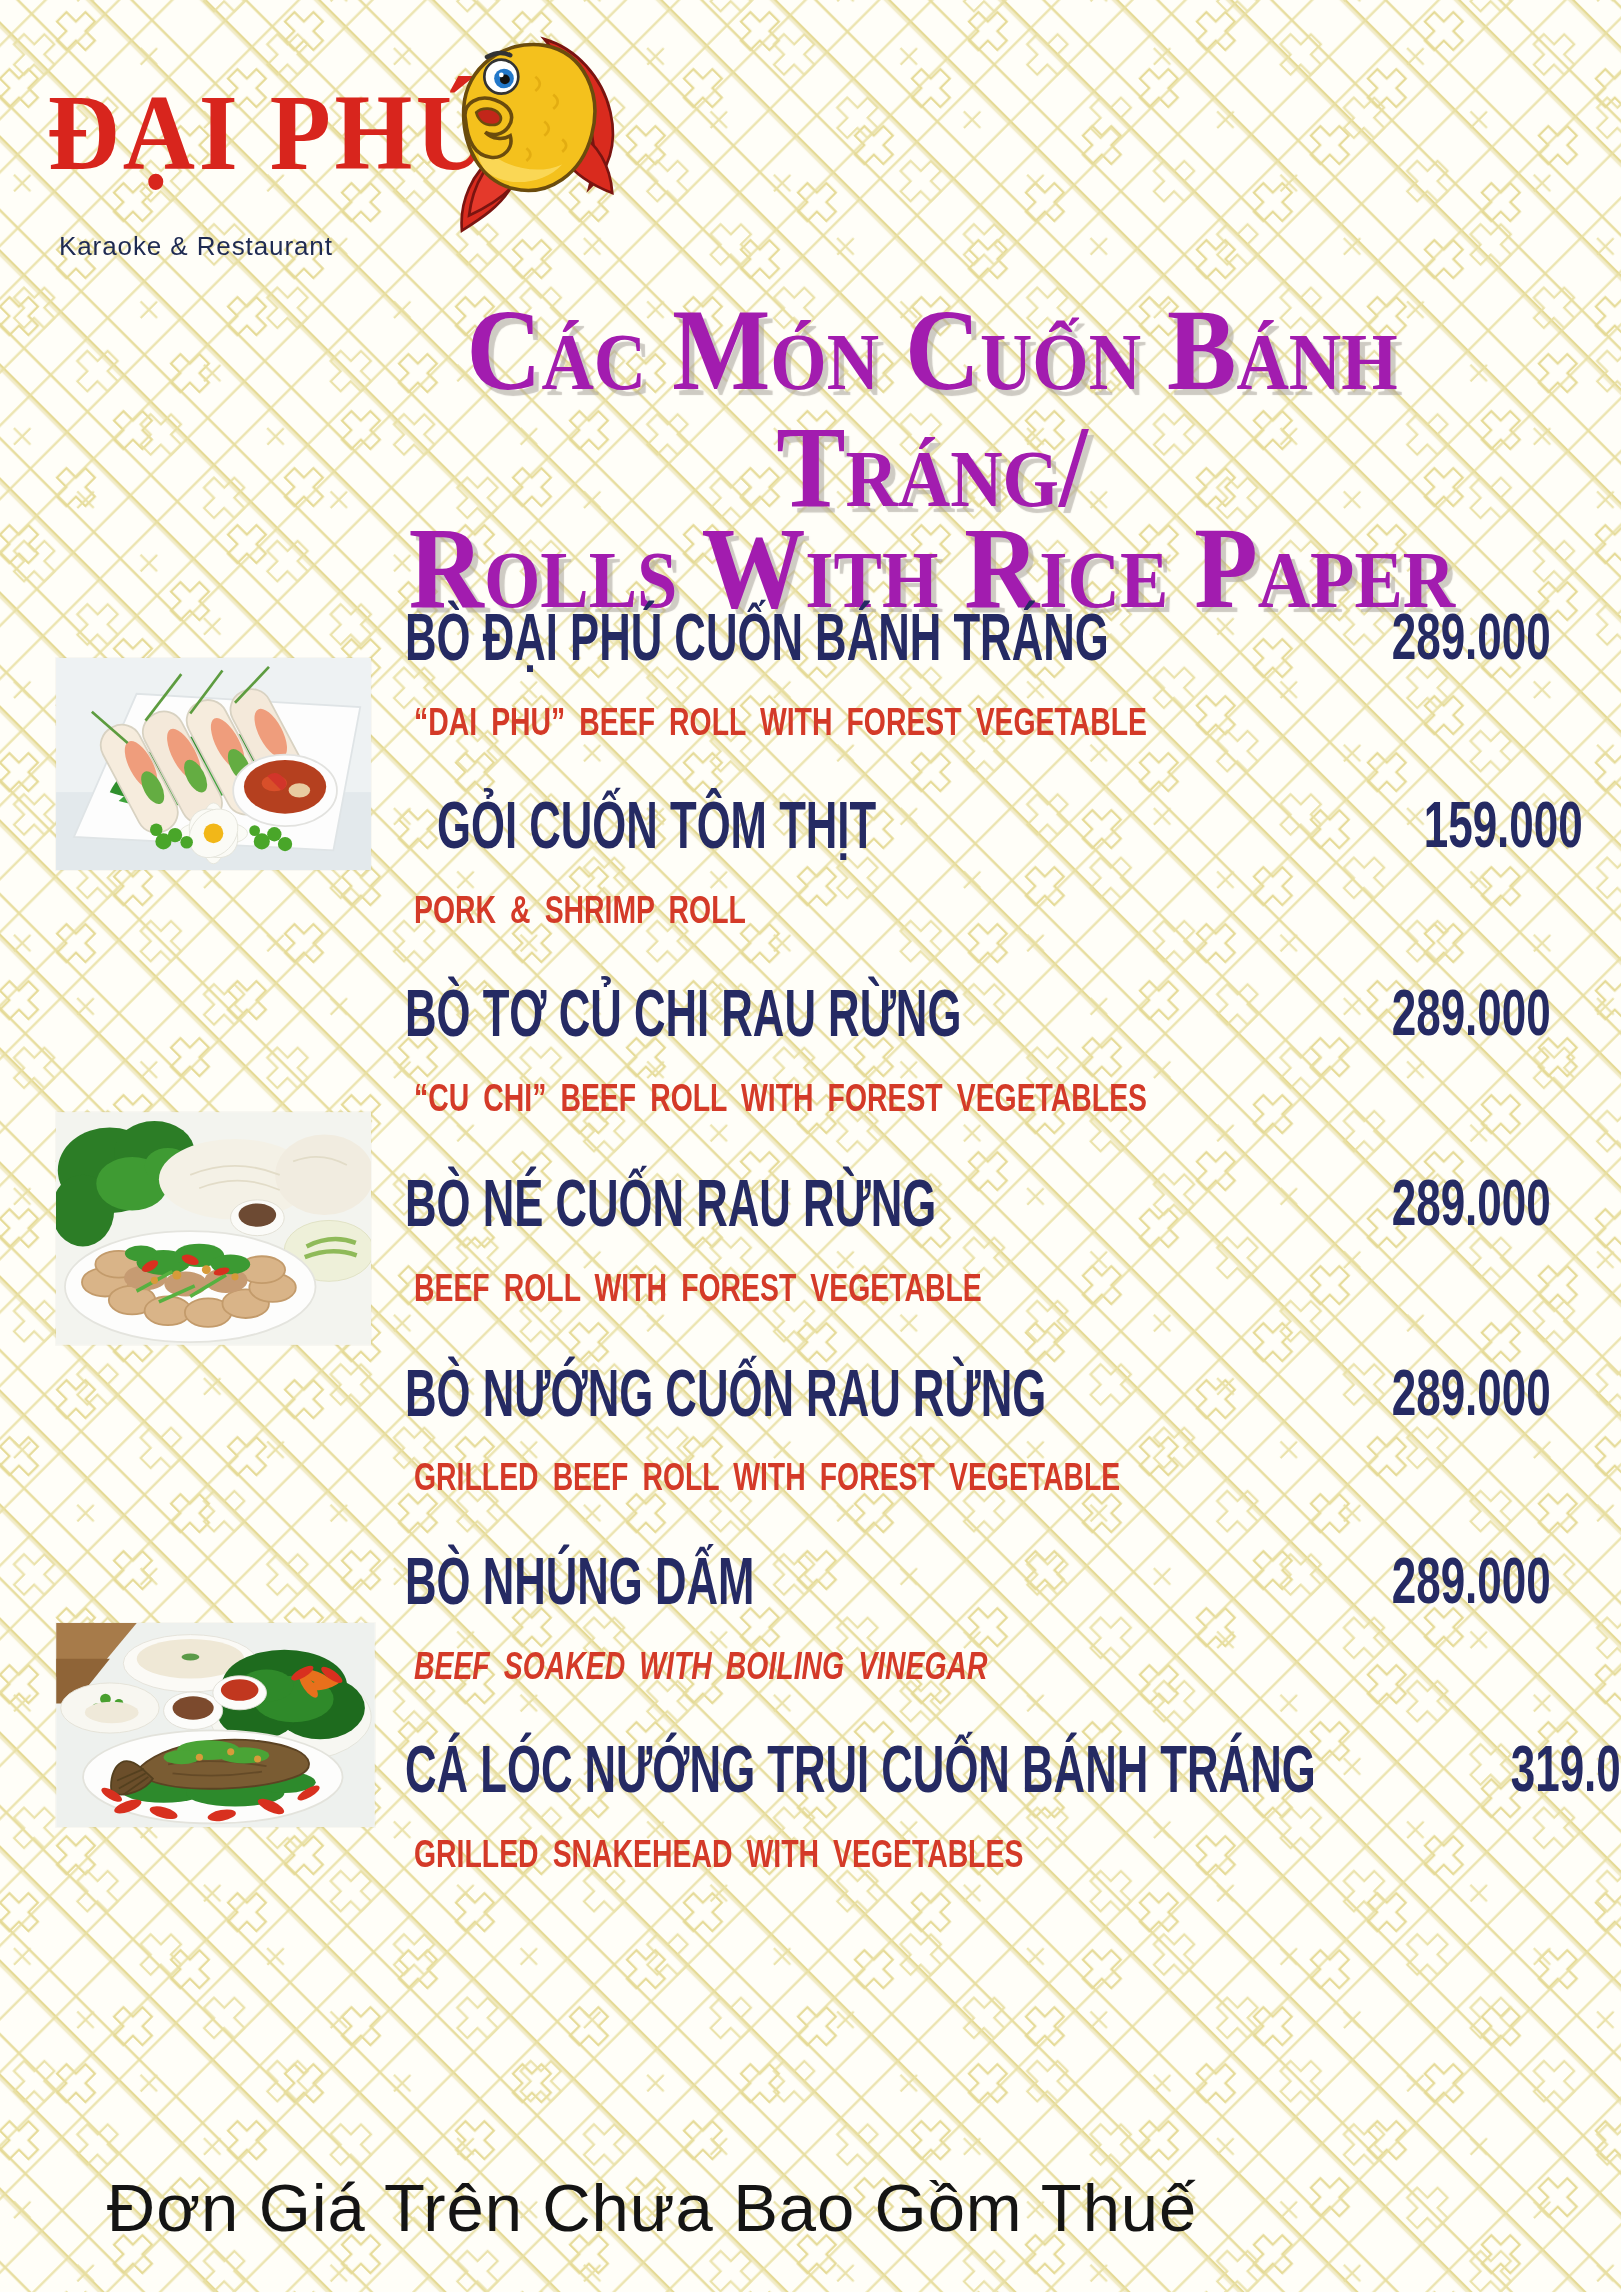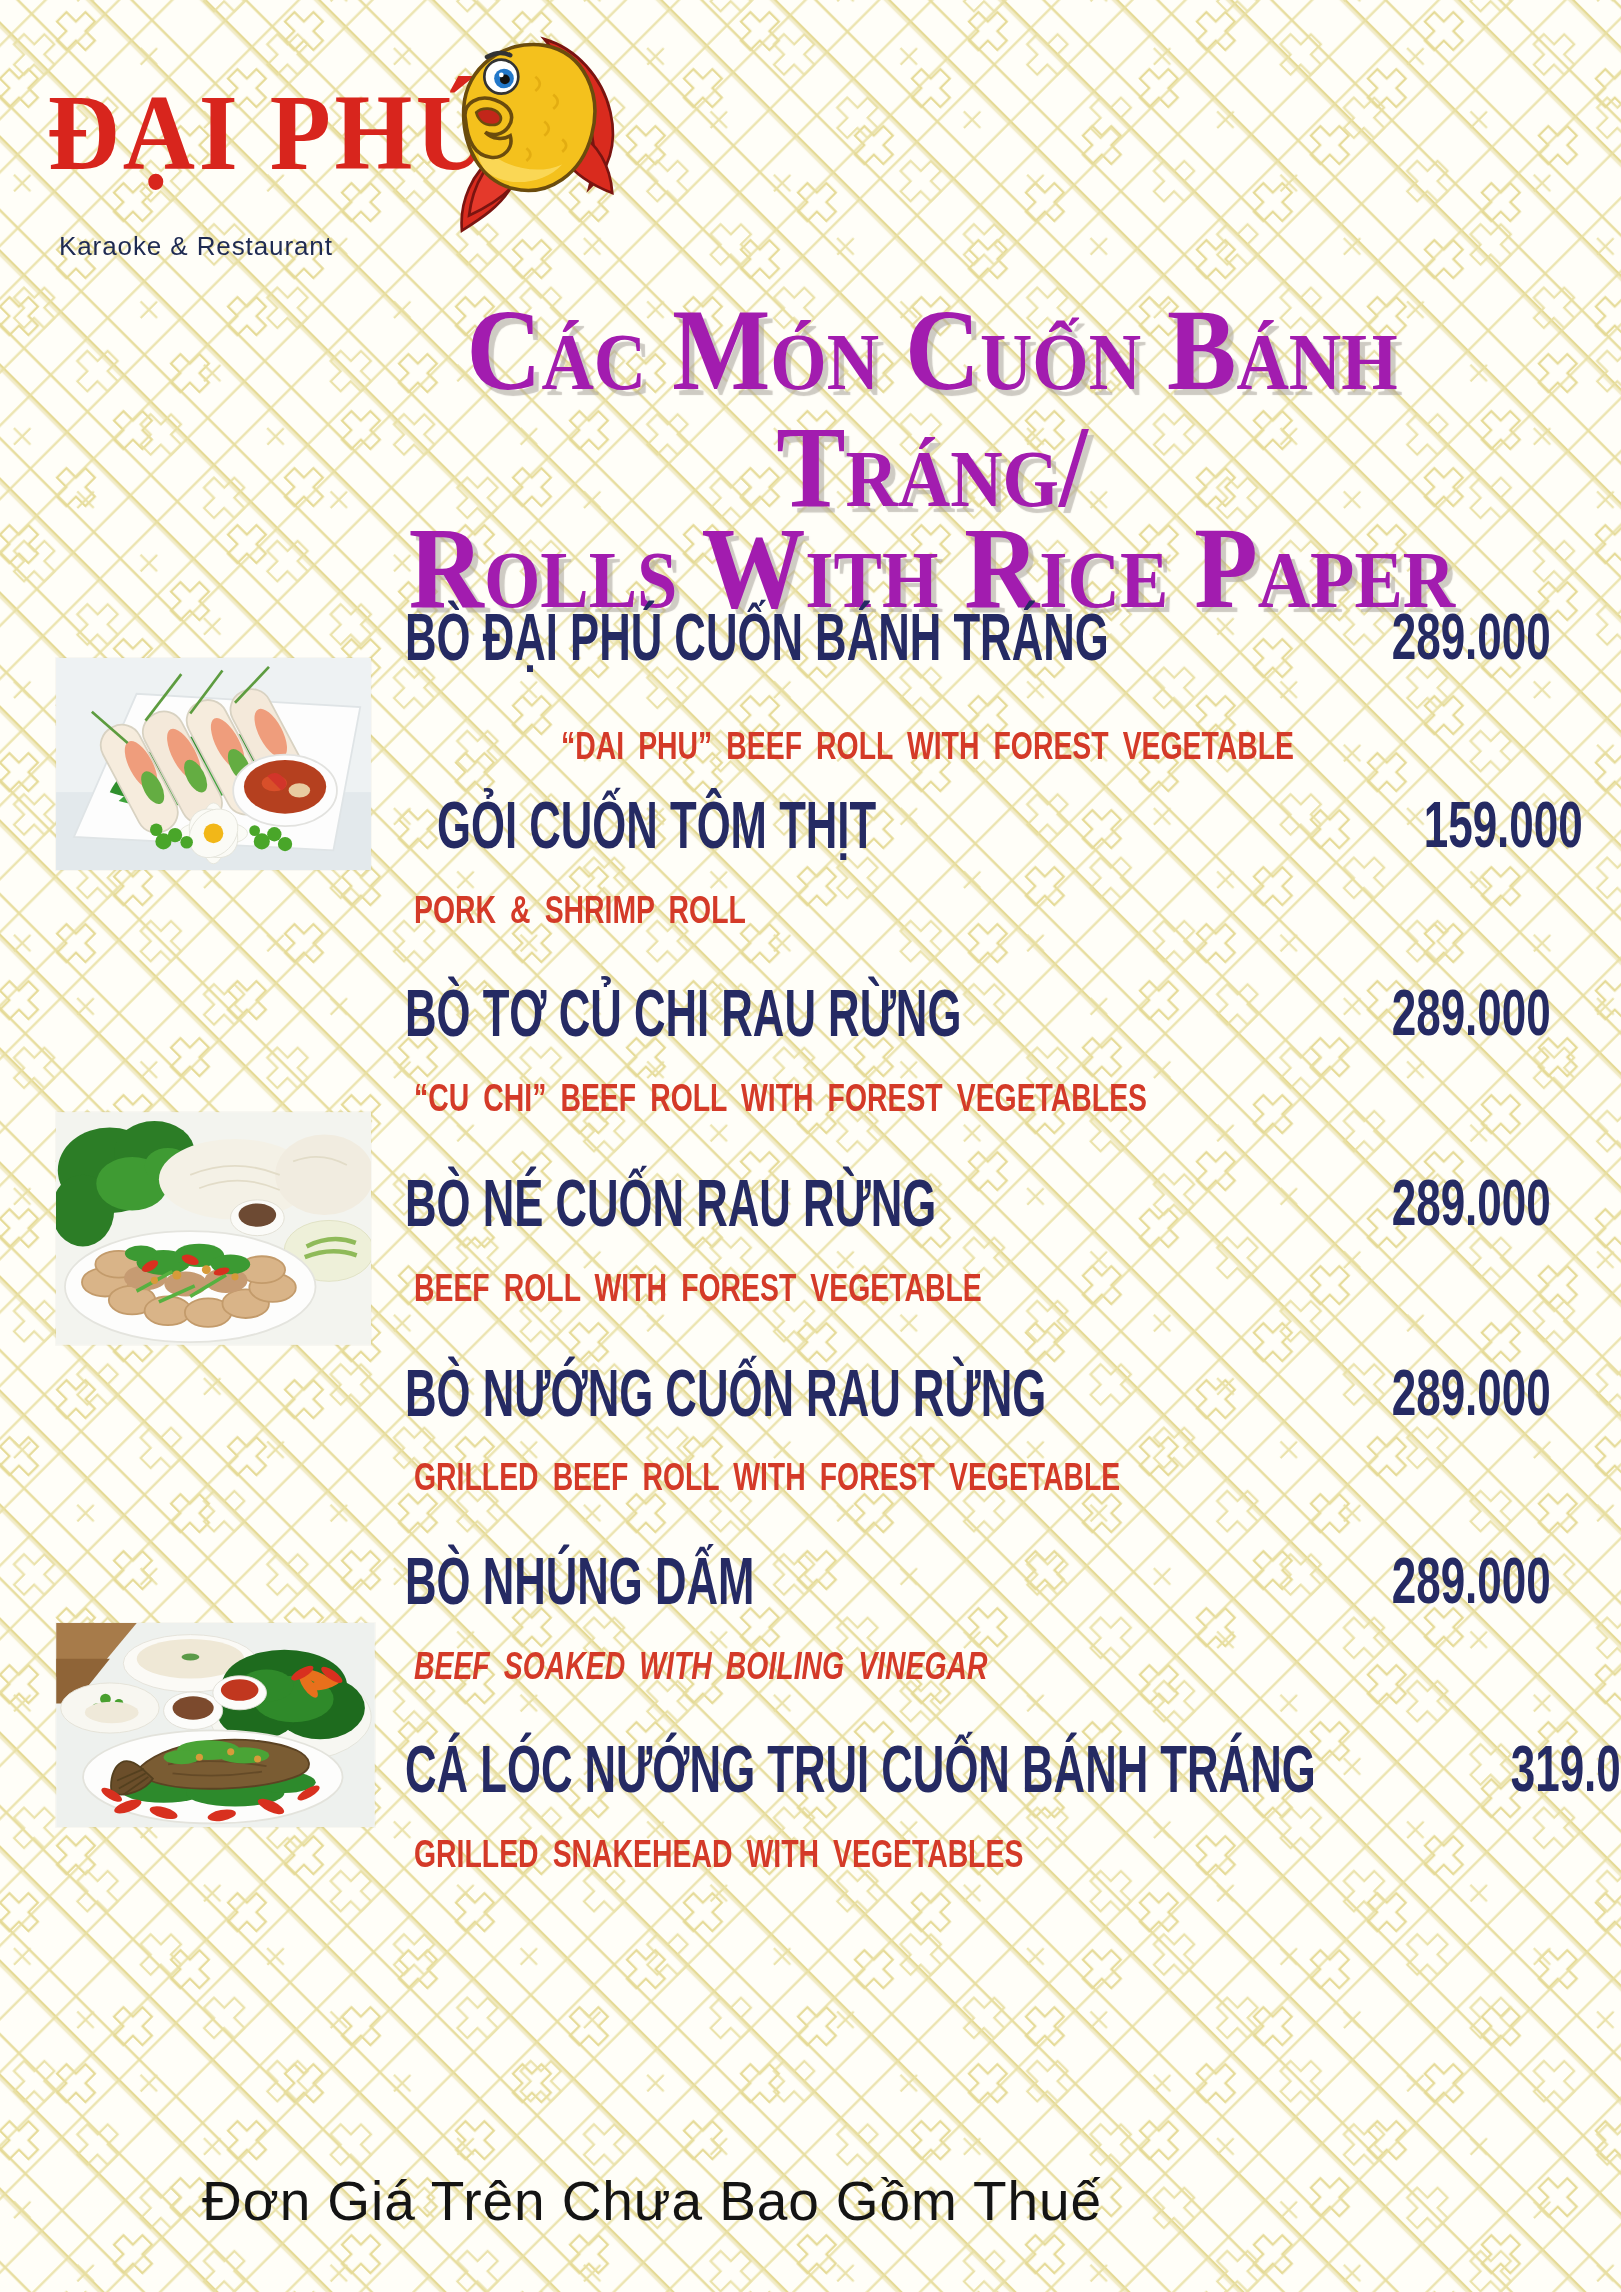--- a/index.html
+++ b/index.html
@@ -60,21 +60,21 @@
     transform:scale(0.86,1.2);transform-origin:0 0;
   }
 
   
   .photo{box-shadow:0 0 0 0.9px rgba(0,0,0,0.03);}
   .photo svg{display:block;}
 
   
   .footer-note{
     left:0;top:2169px;width:1304px;text-align:center;
-    font-size:55px;color:#141414;letter-spacing:0.9px;
+    font-size:67px;color:#141414;letter-spacing:0.9px;
   }
 </style>
 </head>
 <body>
 
 <svg class="bg-pattern" width="1621" height="2293" viewBox="0 0 1810 2560" preserveAspectRatio="none">
   <defs>
     <pattern id="fretA" width="180" height="90" patternUnits="userSpaceOnUse" patternTransform="rotate(45)">
       <path d="M0,20 H180" stroke="#f2ecc9" stroke-width="5" fill="none"></path>
       <path d="M0,18 H180" stroke="#e5da96" stroke-width="2.4" fill="none"></path>
@@ -131,21 +131,21 @@
 
 <div class="layer menu-title">
   <span class="t-line">Các Món Cuốn Bánh Tráng/</span>
   <span class="t-line">Rolls With Rice Paper</span>
 </div>
 
 <div class="layer menu-row" style="top:616px;">
   <span class="item-name">BÒ ĐẠI PHÚ CUỐN BÁNH TRÁNG</span>
   <span class="item-price">289.000</span>
 </div>
-<div class="layer item-desc" style="top:723px;text-align:center;">
+<div class="layer item-desc" style="top:699px;">
   <span>“DAI PHU” BEEF ROLL WITH FOREST VEGETABLE</span>
 </div>
 
 <div class="layer menu-row" style="top:804px;padding-left:32px;">
   <span class="item-name">GỎI CUỐN TÔM THỊT</span>
   <span class="item-price">159.000</span>
 </div>
 <div class="layer item-desc" style="top:887px;">
   <span>PORK &amp; SHRIMP ROLL</span>
 </div>

